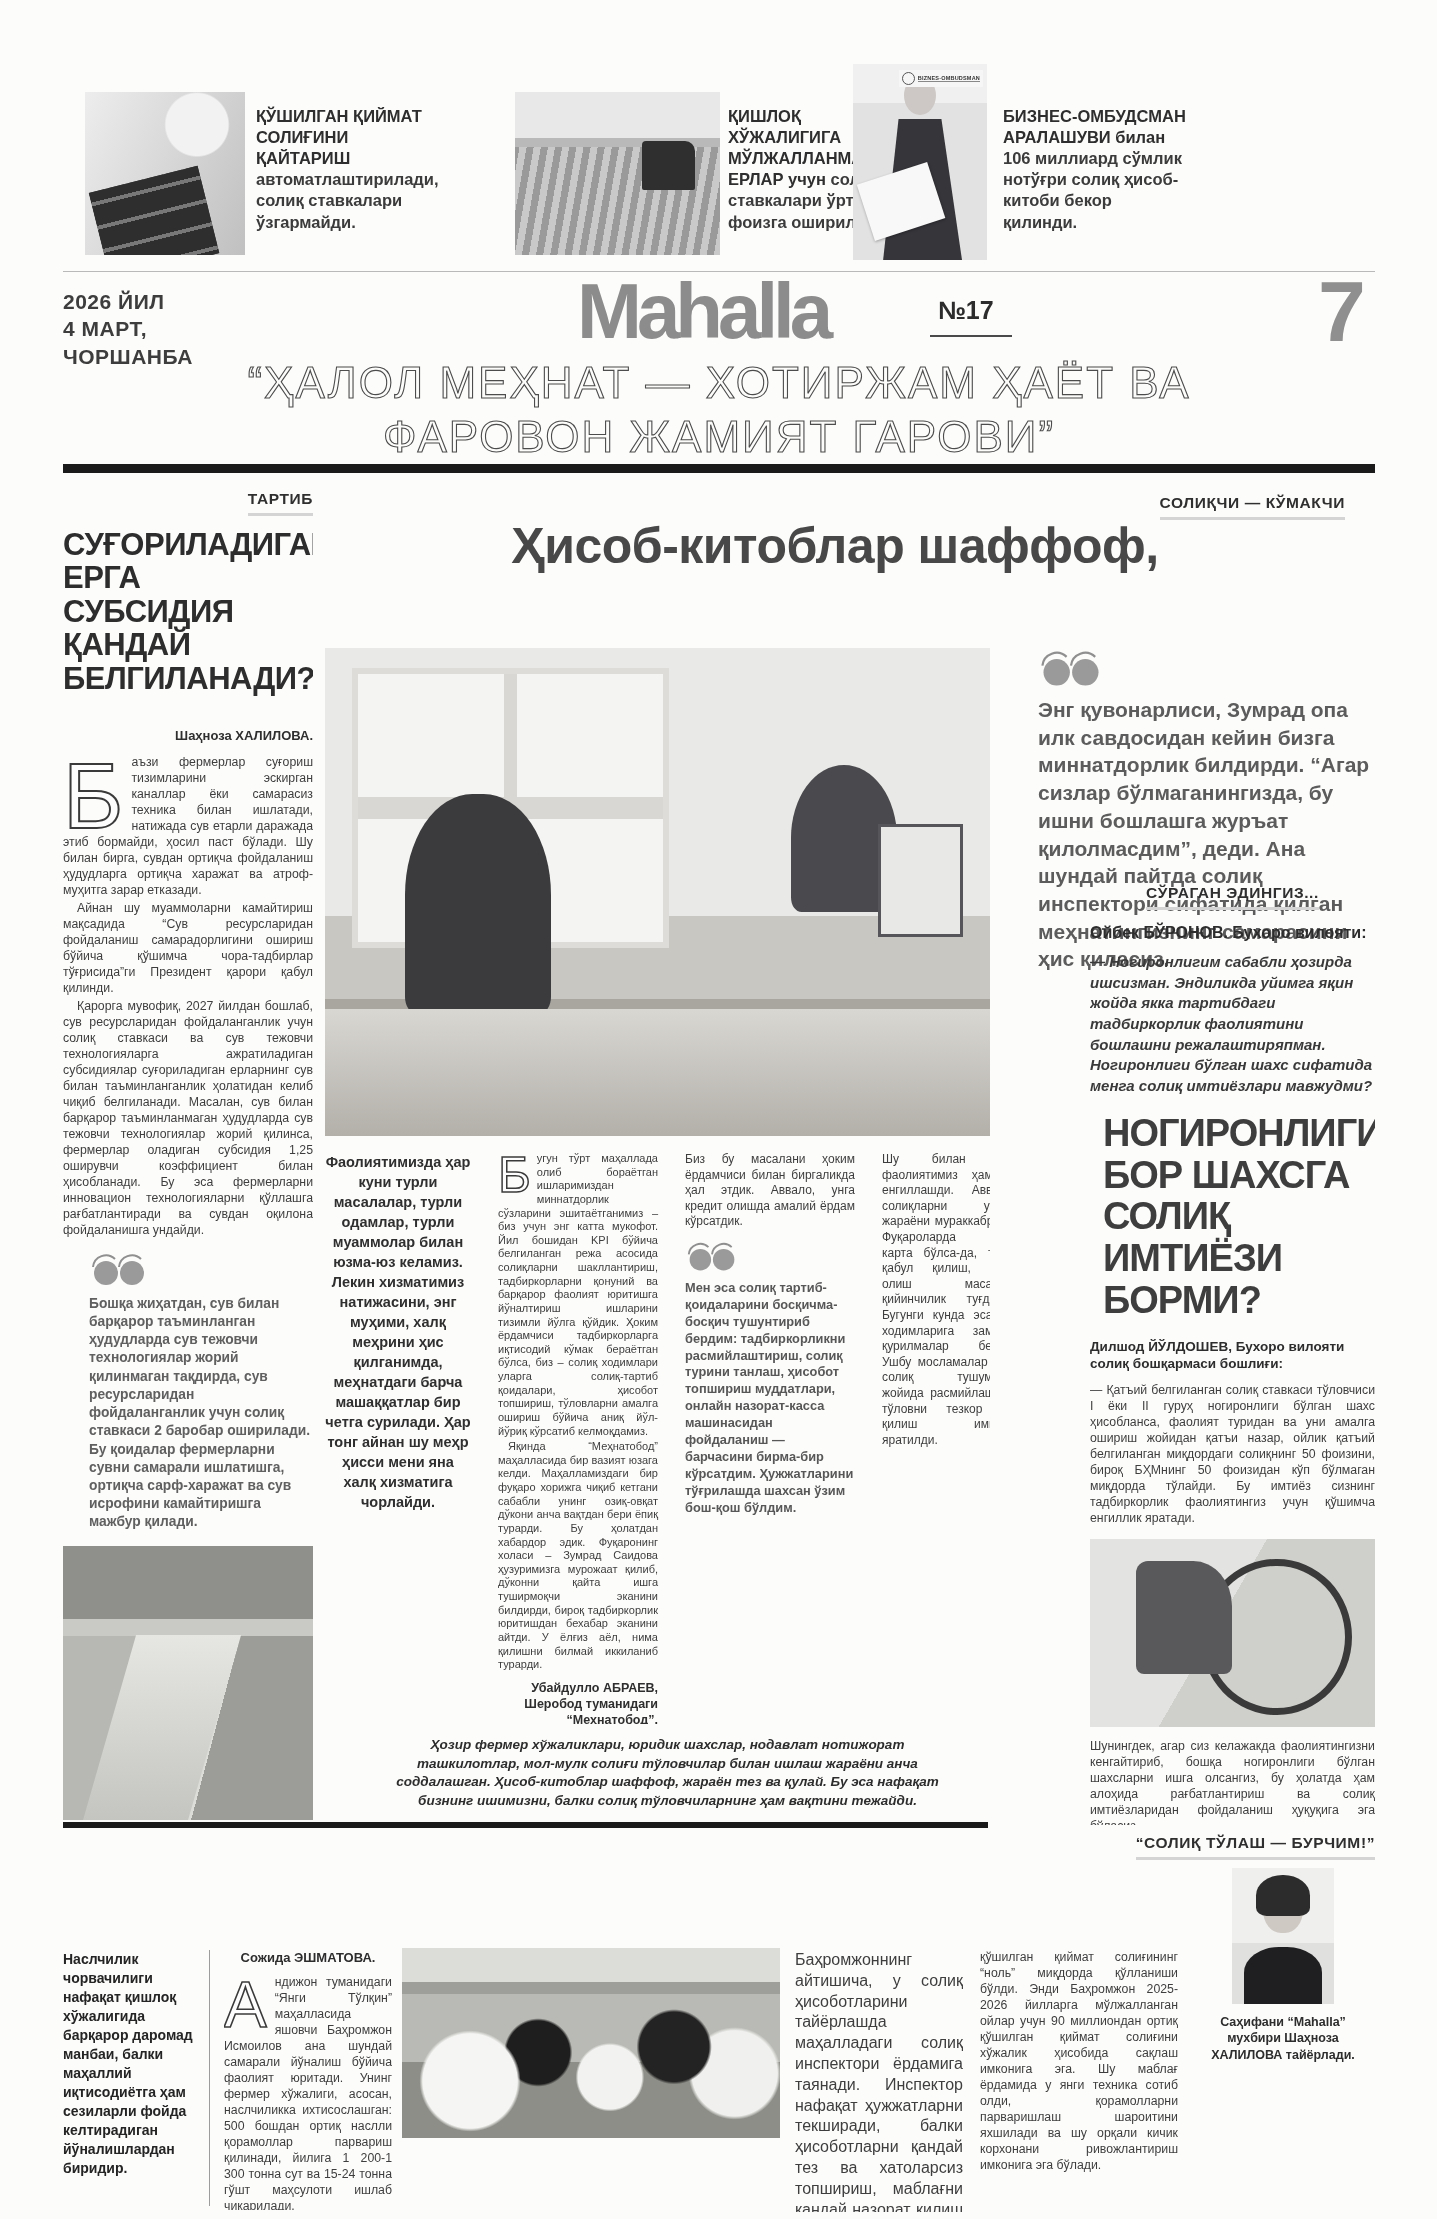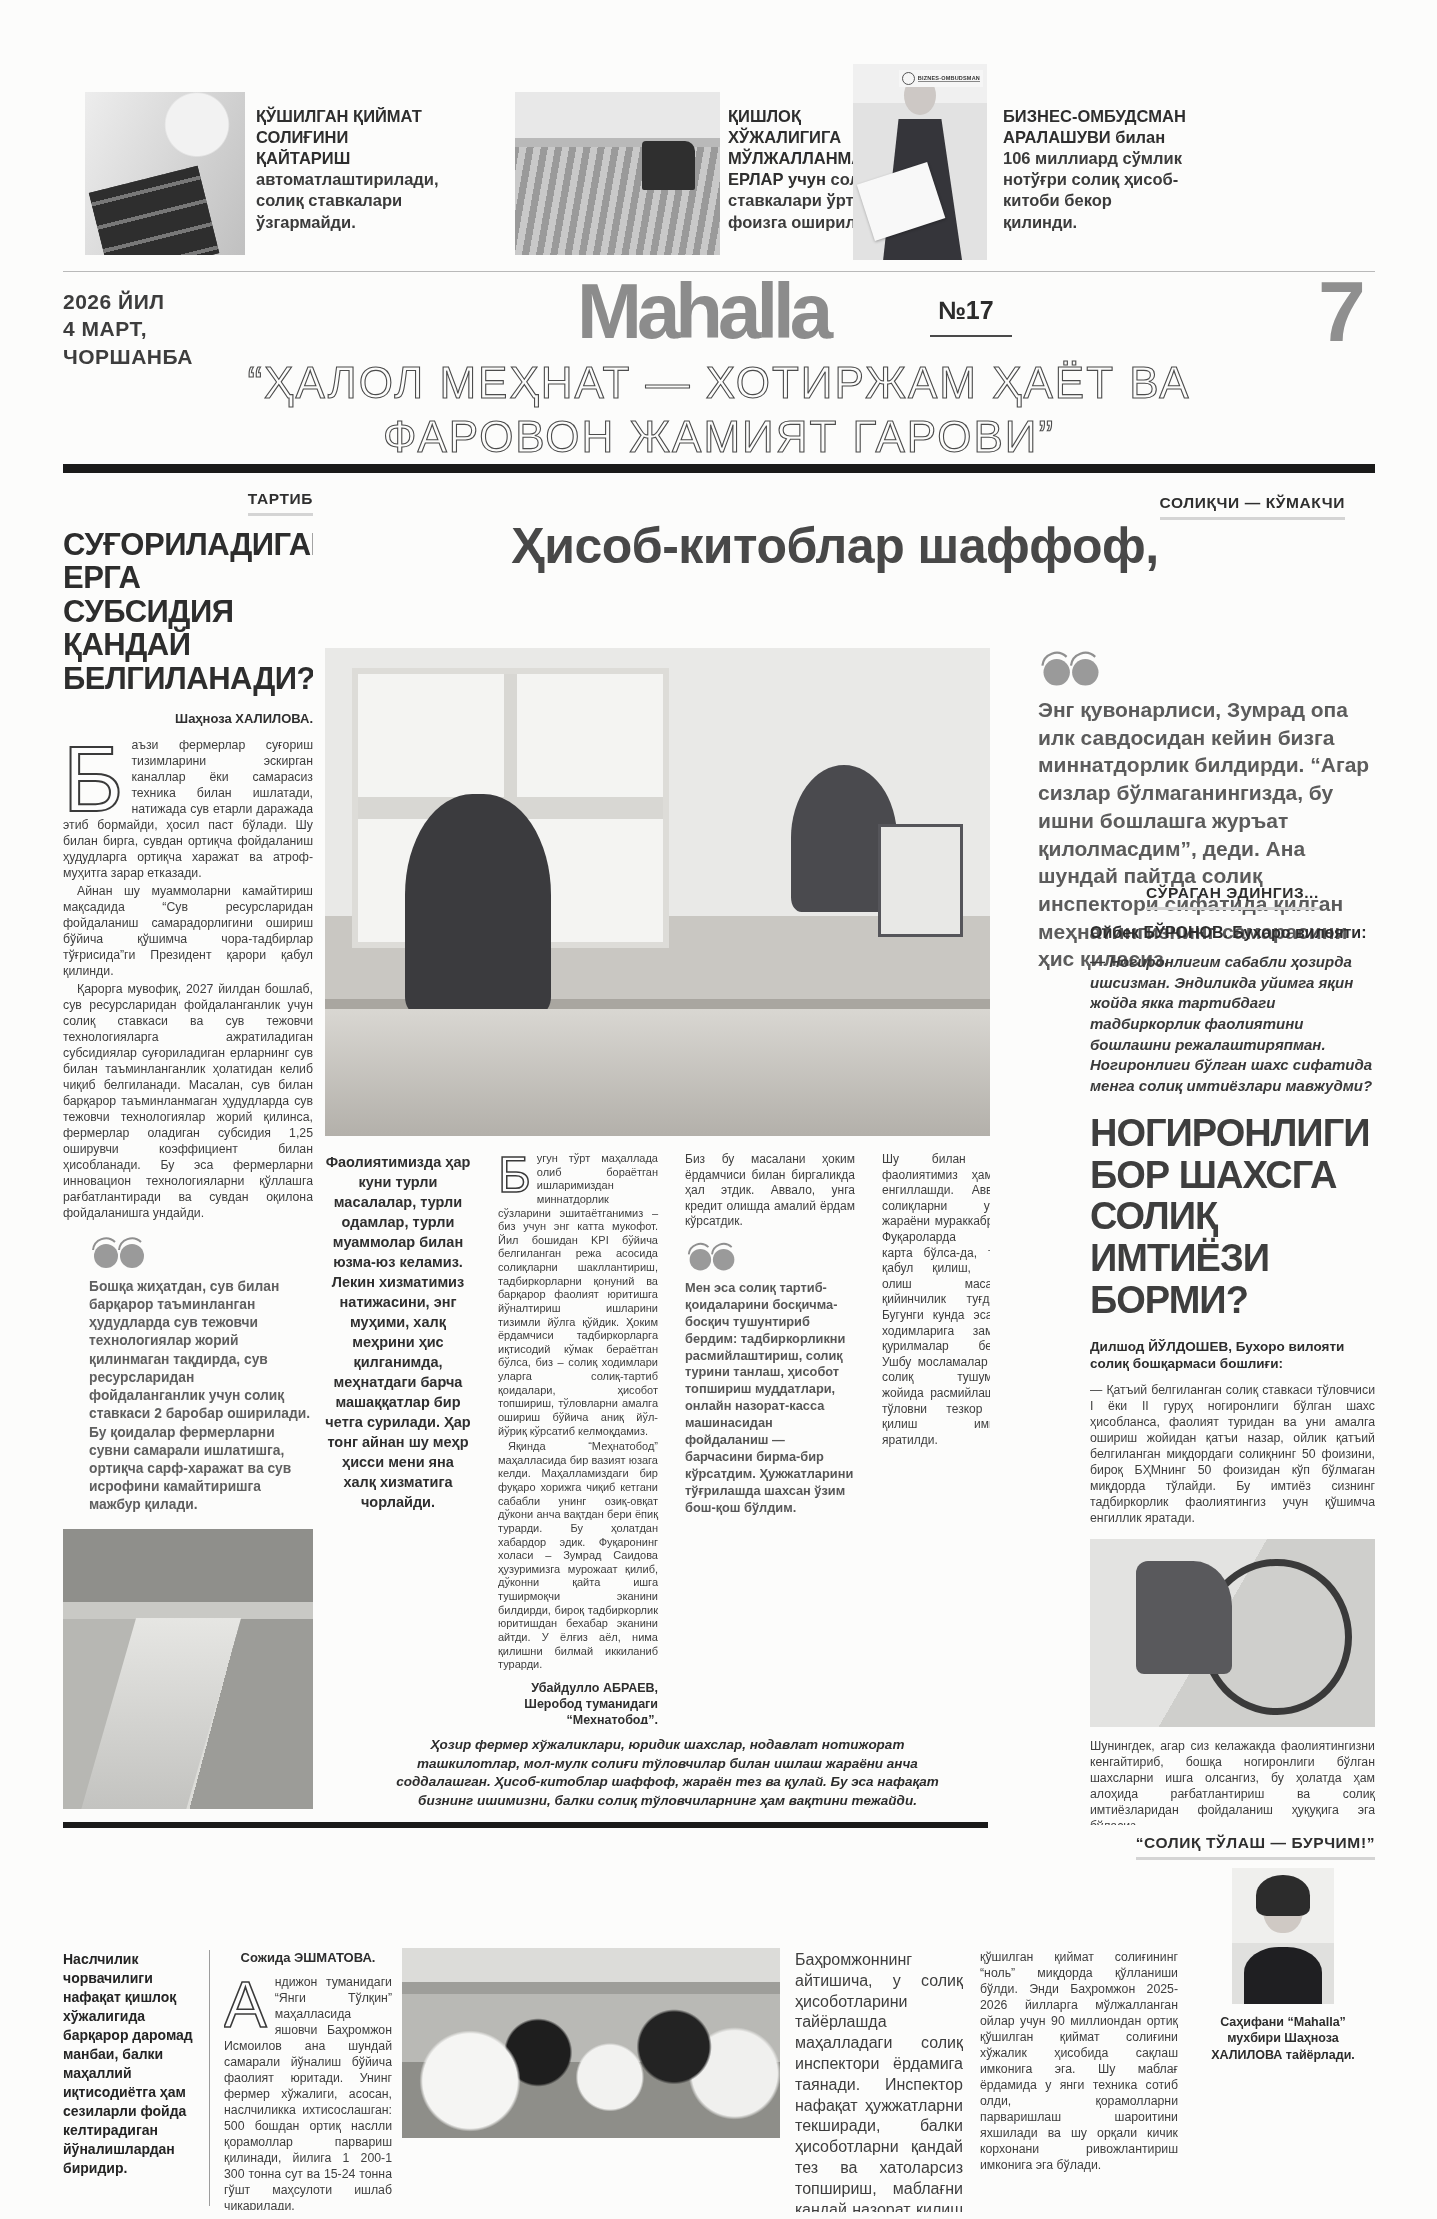--- a/index.html
+++ b/index.html
@@ -166,21 +166,21 @@
     <div>ФАРОВОН ЖАМИЯТ ГАРОВИ”</div>
   </div>
 
   <div class="abs blackbar" style="left:63px;top:464px;width:1312px;height:9px;"></div>
 
   <div class="abs" style="left:63px;top:490px;width:250px;height:1330px;overflow:hidden;">
     <div class="kicker" style="text-align:right;margin-bottom:12px;">
       <span class="kin">ТАРТИБ</span>
     </div>
     <div class="h-left">СУҒОРИЛАДИГАН ЕРГА СУБСИДИЯ ҚАНДАЙ БЕЛГИЛАНАДИ?</div>
-    <div class="byline" style="margin-top:16px;margin-bottom:12px;">Шаҳноза ХАЛИЛОВА.</div>
+    <div class="byline" style="margin-top:33px;margin-bottom:12px;">Шаҳноза ХАЛИЛОВА.</div>
     <div class="body-txt">
       <span class="dropcap">Б</span>
       <p class="noindent">аъзи фермерлар суғориш тизимларини эскирган каналлар ёки самарасиз техника билан ишлатади, натижада сув етарли даражада этиб бормайди, ҳосил паст бўлади. Шу билан бирга, сувдан ортиқча фойдаланиш ҳудудларга ортиқча харажат ва атроф-муҳитга зарар етказади.</p>
       <p>Айнан шу муаммоларни камайтириш мақсадида “Сув ресурсларидан фойдаланиш самарадорлигини ошириш бўйича қўшимча чора-тадбирлар тўғрисида”ги Президент қарори қабул қилинди.</p>
       <p>Қарорга мувофиқ, 2027 йилдан бошлаб, сув ресурсларидан фойдаланганлик учун солиқ ставкаси ва сув тежовчи технологияларга ажратиладиган субсидиялар суғориладиган ерларнинг сув билан таъминланганлик ҳолатидан келиб чиқиб белгиланади. Масалан, сув билан барқарор таъминланмаган ҳудудларда сув тежовчи технологиялар жорий қилинса, фермерлар оладиган субсидия 1,25 оширувчи коэффициент билан ҳисобланади. Бу эса фермерларни инновацион технологияларни қўллашга рағбатлантиради ва сувдан оқилона фойдаланишга ундайди.</p>
     </div>
     <div class="quote-block" style="margin-top:12px;">
       <svg class="qicon" width="60" height="38" viewBox="0 0 60 38">
         <path d="M4 16 A 13 13 0 0 1 26 8" fill="none" stroke="#8f8f8f" stroke-width="2"></path>
         <path d="M30 16 A 13 13 0 0 1 52 8" fill="none" stroke="#8f8f8f" stroke-width="2"></path>
@@ -253,21 +253,21 @@
   <div class="abs summary" style="left:390px;top:1736px;width:555px;">Ҳозир фермер хўжаликлари, юридик шахслар, нодавлат нотижорат ташкилотлар, мол-мулк солиғи тўловчилар билан ишлаш жараёни анча соддалашган. Ҳисоб-китоблар шаффоф, жараён тез ва қулай. Бу эса нафақат бизнинг ишимизни, балки солиқ тўловчиларнинг ҳам вақтини тежайди.</div>
 
   <div class="abs blackbar" style="left:63px;top:1822px;width:925px;height:6px;"></div>
 
   <div class="abs" style="left:1090px;top:884px;width:285px;height:941px;overflow:hidden;">
     <div class="kicker" style="text-align:center;margin-bottom:14px;">
       <span class="kin">СЎРАГАН ЭДИНГИЗ...</span>
     </div>
     <div class="asker">Ойбек БЎРОНОВ. Бухоро вилояти:</div>
     <div class="question" style="margin-top:10px;">— Ногиронлигим сабабли ҳозирда ишсизман. Эндиликда уйимга яқин жойда якка тартибдаги тадбиркорлик фаолиятини бошлашни режалаштиряпман. Ногиронлиги бўлган шахс сифатида менга солиқ имтиёзлари мавжудми?</div>
-    <div class="h-right" style="margin-top:16px;">НОГИРОНЛИГИ БОР ШАХСГА СОЛИҚ ИМТИЁЗИ БОРМИ?</div>
+    <div class="h-right" style="margin-top:16px;margin-left:13px;">НОГИРОНЛИГИ БОР ШАХСГА СОЛИҚ ИМТИЁЗИ БОРМИ?</div>
     <div class="answerer" style="margin-top:16px;">Дилшод ЙЎЛДОШЕВ, Бухоро вилояти солиқ бошқармаси бошлиғи:</div>
     <div class="body-txt" style="margin-top:10px;">— Қатъий белгиланган солиқ ставкаси тўловчиси I ёки II гуруҳ ногиронлиги бўлган шахс ҳисобланса, фаолият туридан ва уни амалга ошириш жойидан қатъи назар, ойлик қатъий белгиланган миқдордаги солиқнинг 50 фоизини, бироқ БҲМнинг 50 фоизидан кўп бўлмаган миқдорда тўлайди. Бу имтиёз сизнинг тадбиркорлик фаолиятингиз учун қўшимча енгиллик яратади.</div>
     <div class="ph ph-wheel" style="margin-top:12px;width:285px;height:188px;position:relative;">
       <div class="wheel"></div>
       <div class="leg"></div>
     </div>
     <div class="body-txt" style="margin-top:12px;">
       <p class="noindent">Шунингдек, агар сиз келажакда фаолиятингизни кенгайтириб, бошқа ногиронлиги бўлган шахсларни ишга олсангиз, бу ҳолатда ҳам алоҳида рағбатлантириш ва солиқ имтиёзларидан фойдаланиш ҳуқуқига эга бўласиз.</p>
 
     </div>

